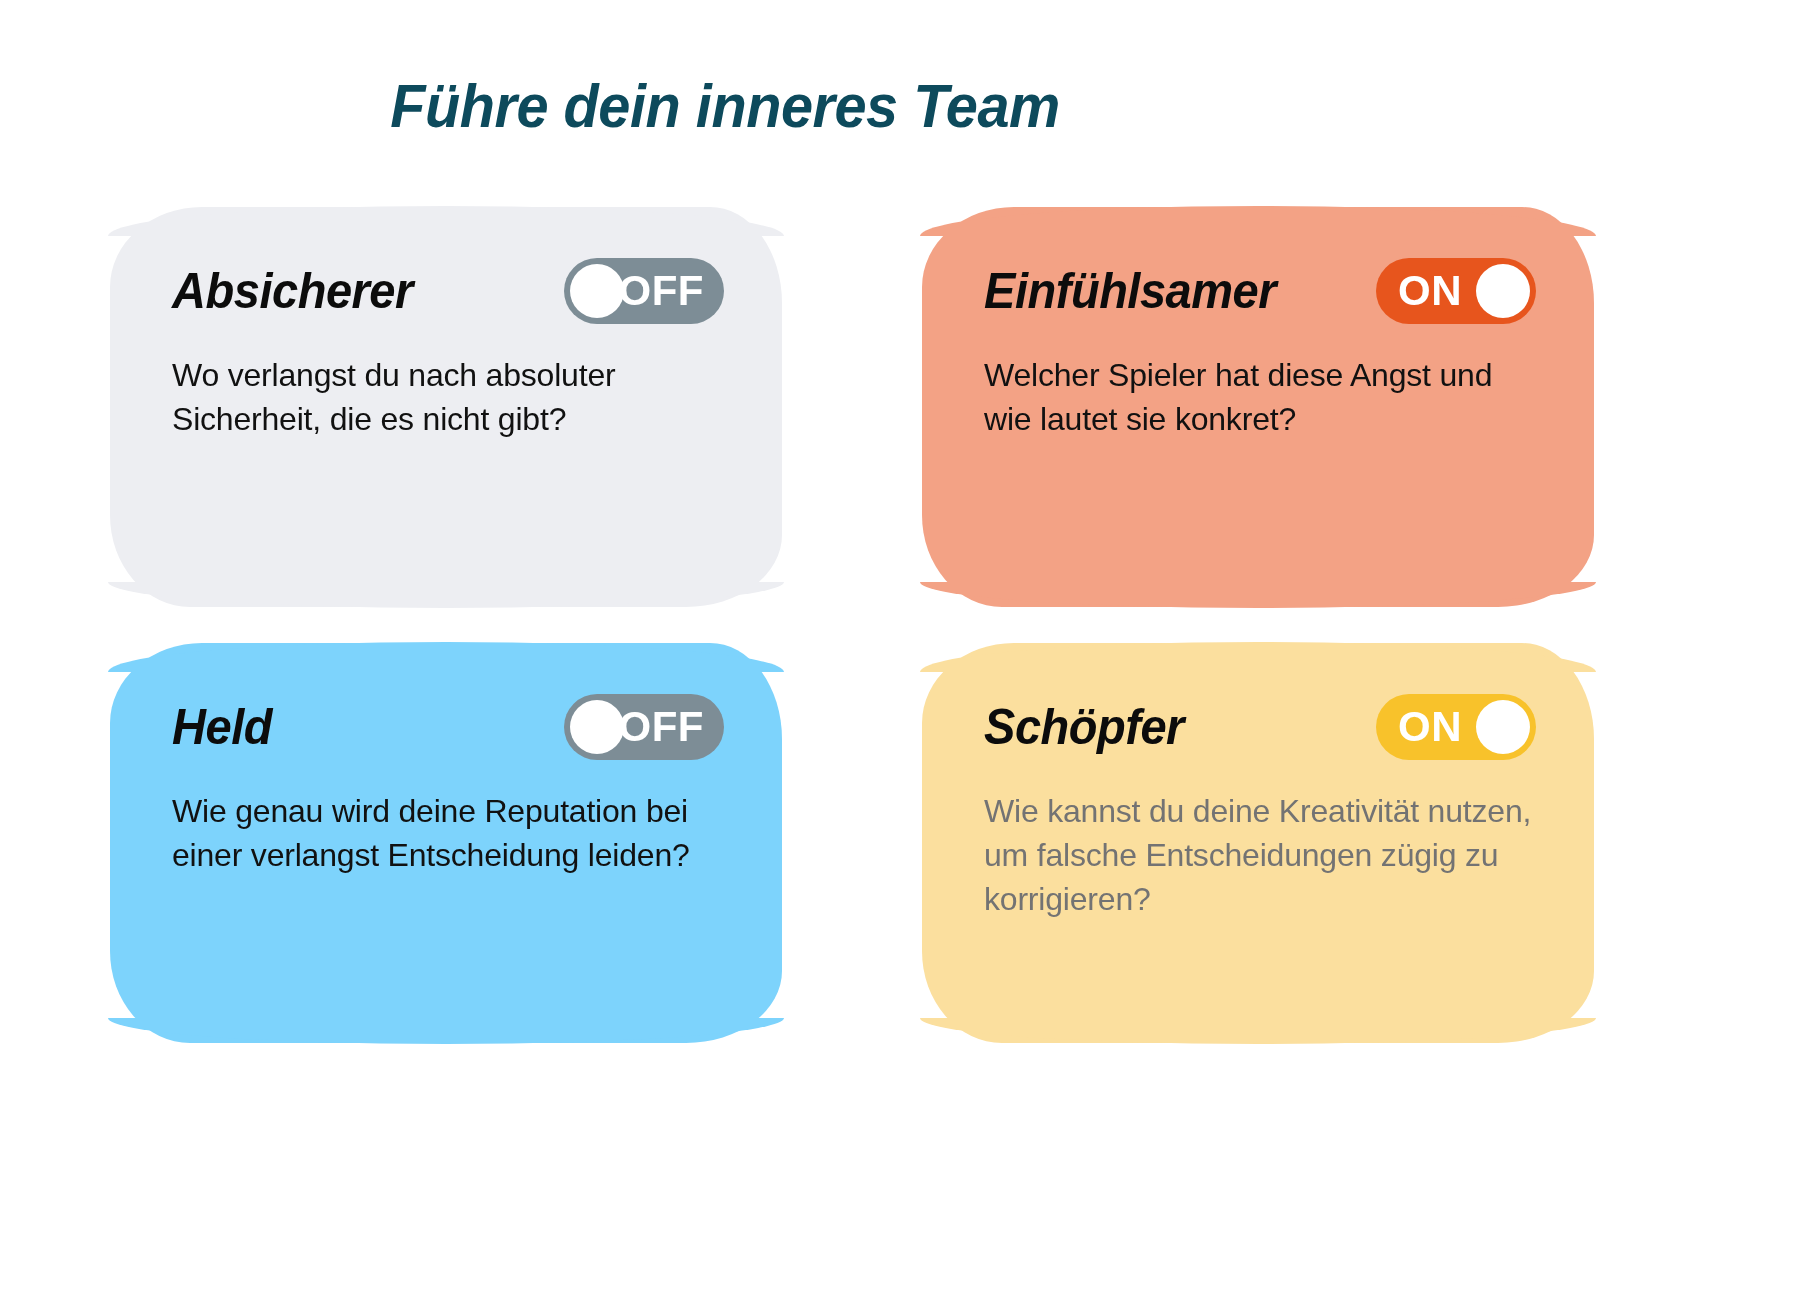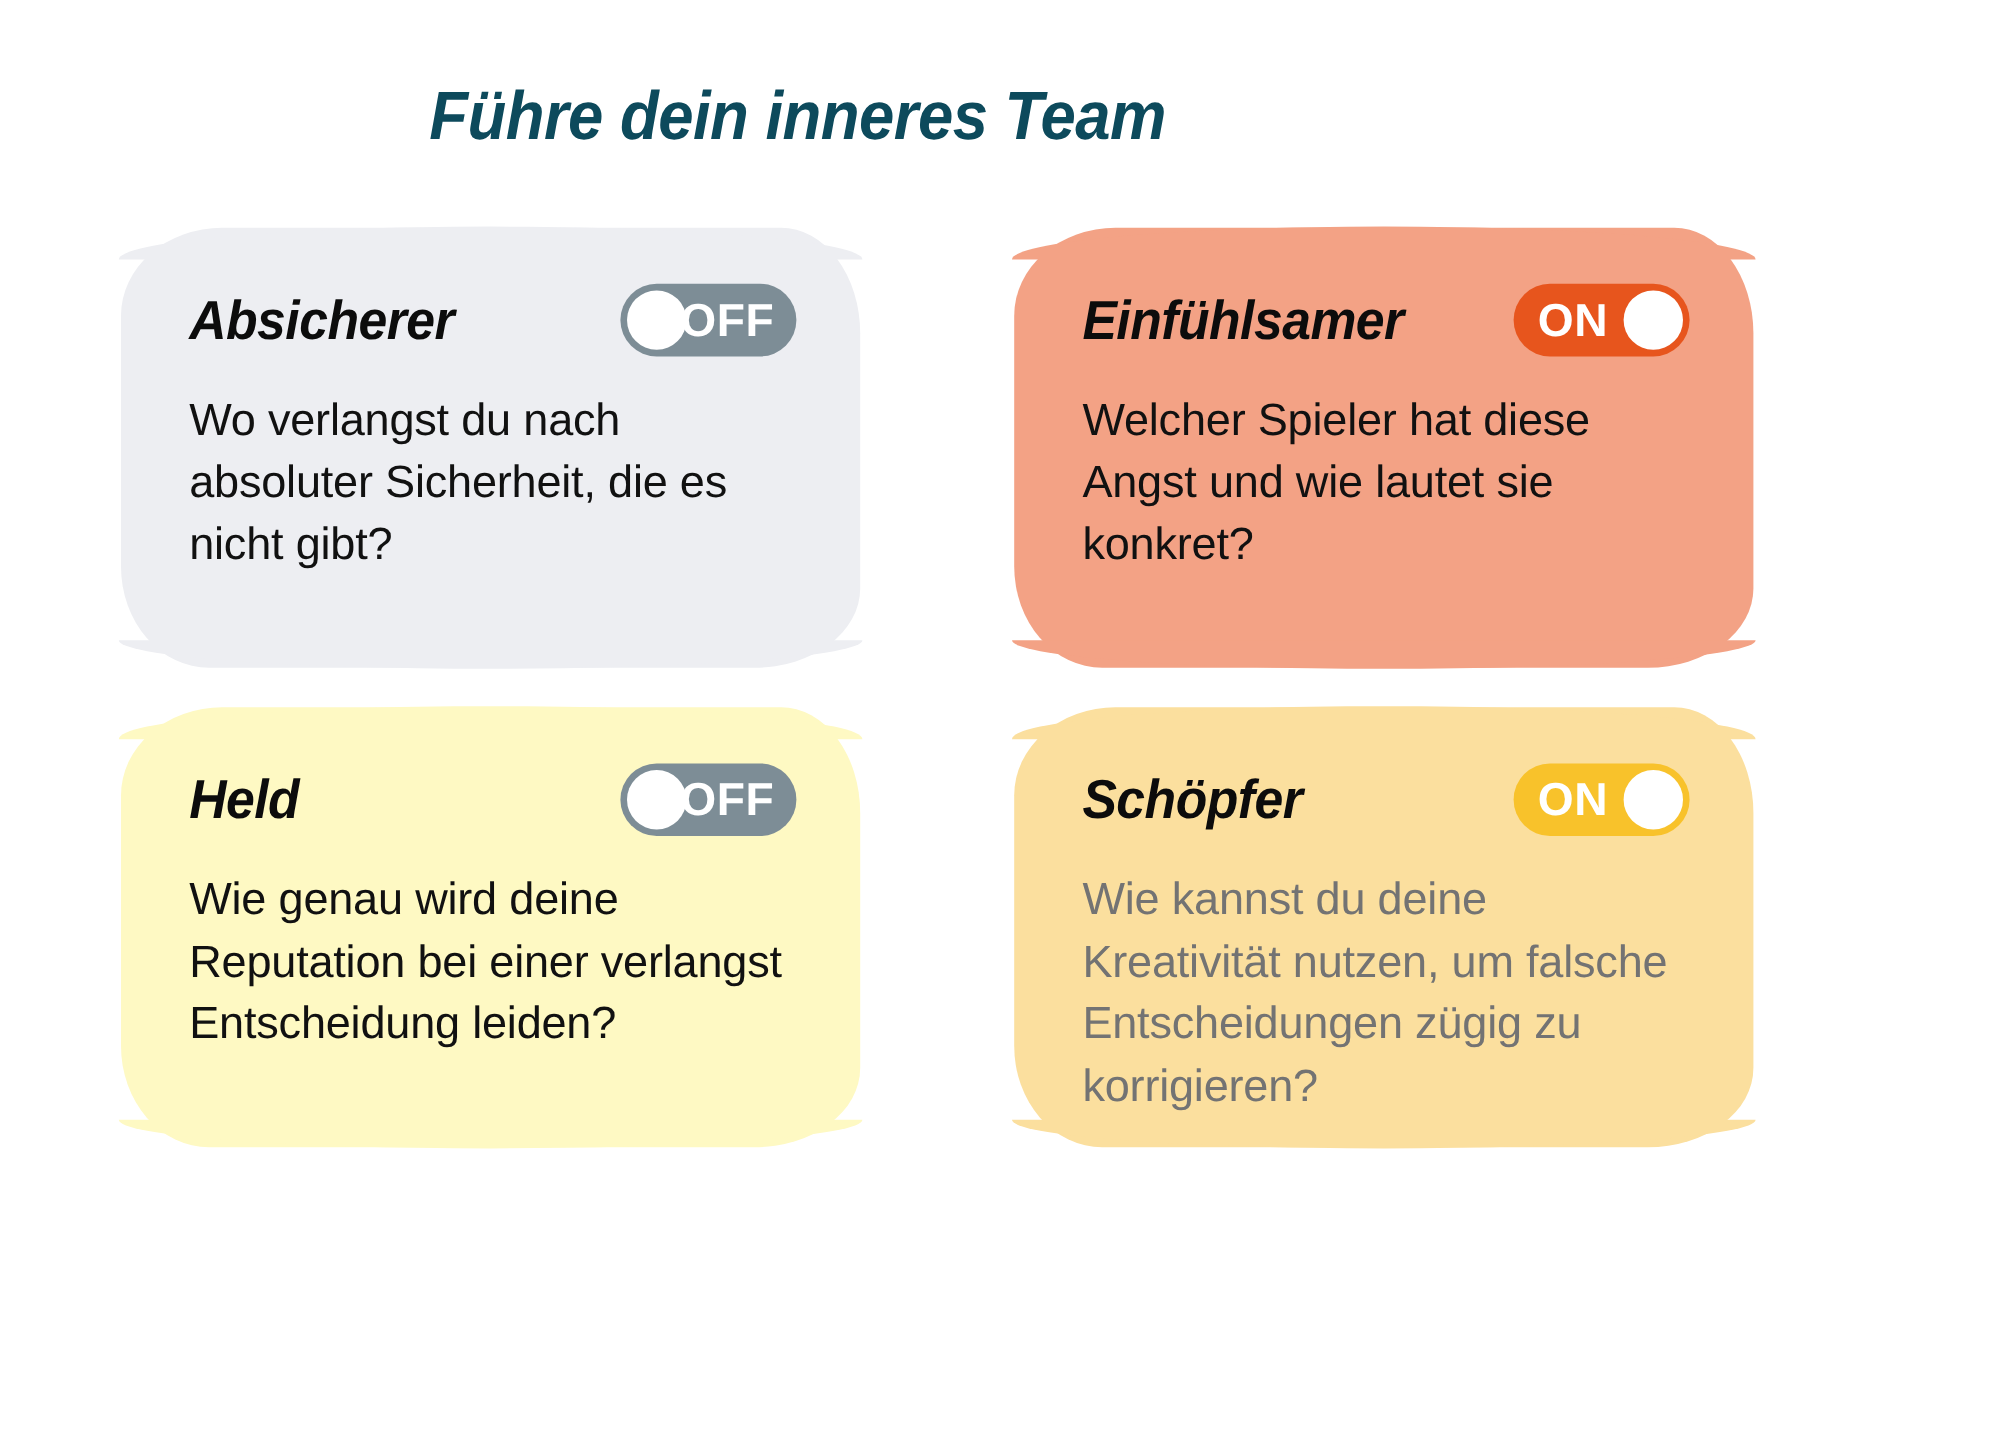--- a/index.html
+++ b/index.html
@@ -96,21 +96,21 @@
     color: #0c0c0c;
     letter-spacing: -0.5px;
     line-height: 1.05;
     transform: scaleX(0.94);
     transform-origin: left center;
     white-space: nowrap;
   }
 
   .card-question {
     margin-top: 26px;
-    font-size: 41px;
+    font-size: 32px;
     font-weight: 400;
     line-height: 1.38;
     color: #111111;
     letter-spacing: -0.2px;
     max-width: 560px;
   }
 
   
   .toggle {
     position: relative;
@@ -177,21 +177,21 @@
           <div class="card-title" style="color: rgb(12, 12, 12);">Einfühlsamer</div>
           <div class="toggle on orange" id="toggle-1" style="background-color: rgb(231, 85, 29);">
             <span class="toggle-label">ON</span>
             <span class="toggle-knob" style="background: rgb(255, 255, 255);"></span>
           </div>
         </div>
         <p class="card-question" style="color: rgb(17, 17, 17);">Welcher Spieler hat diese Angst und wie lautet sie konkret?</p>
       </div>
     </div>
 
-    <div class="card" id="card-2" style="background: #fef9c3;">
+    <div class="card" id="card-2" style="background: #7dd3fc;">
       <div class="card-inner">
         <div class="card-head">
           <div class="card-title" style="color: rgb(12, 12, 12);">Held</div>
           <div class="toggle off" id="toggle-2" style="background-color: rgb(125, 141, 150);">
             <span class="toggle-knob" style="background: rgb(255, 255, 255);"></span>
             <span class="toggle-label">OFF</span>
           </div>
         </div>
         <p class="card-question" style="color: rgb(17, 17, 17);">Wie genau wird deine Reputation bei einer verlangst Entscheidung leiden?</p>
       </div>

